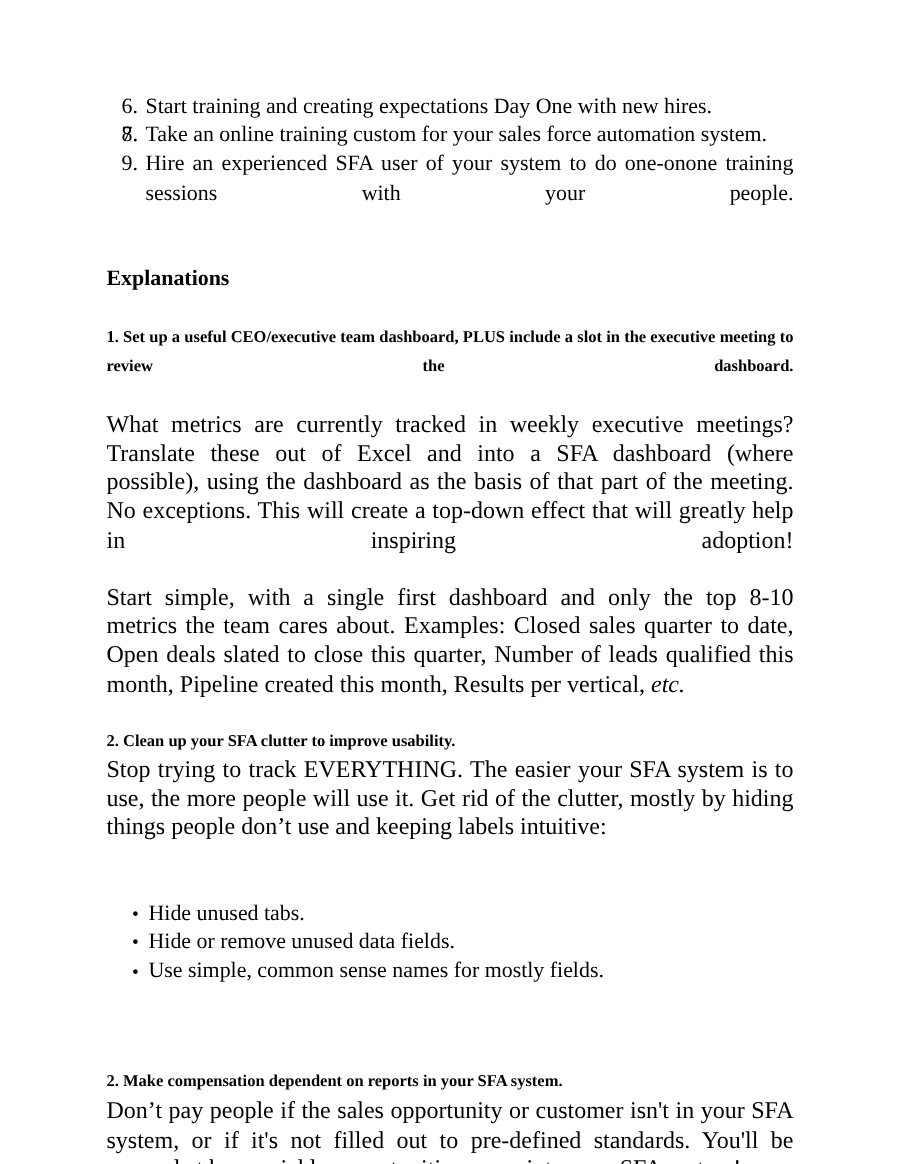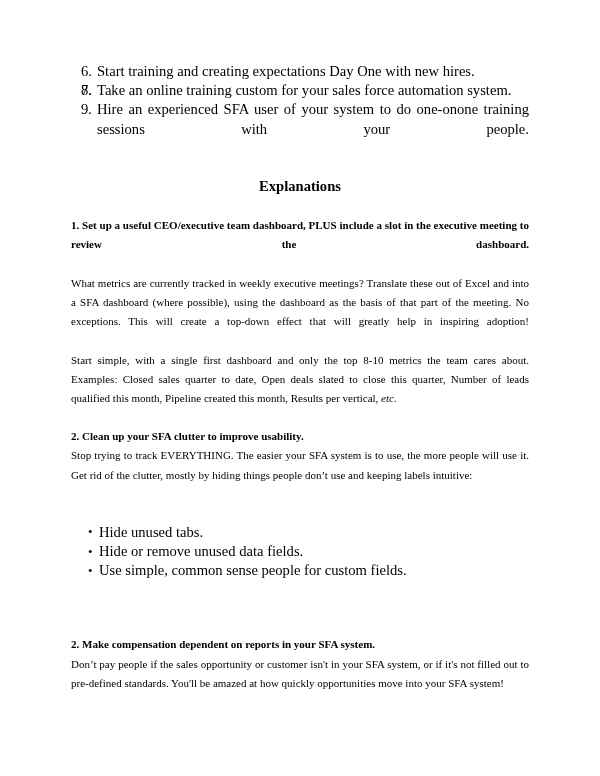--- a/index.html
+++ b/index.html
@@ -52,39 +52,38 @@
     display: inline-block;
     width: 100%;
   }
 
   
   .h-explanations {
     font-size: 14.6px;
     font-weight: bold;
     line-height: 19.2px;
     margin: 19px 0 0 0;
-    text-align: center;
   }
   .sec-head {
     font-size: 11px;
     font-weight: bold;
     line-height: 19.2px;
     margin: 0;
     text-align: justify;
     text-justify: inter-word;
   }
   .sec-head.two-line > span::after {
     content: "";
     display: inline-block;
     width: 100%;
   }
 
   
   .body-p {
-    font-size: 11px;
+    font-size: 16px;
     line-height: 19.2px;
     margin: 0;
     text-align: justify;
     text-justify: inter-word;
     hyphens: none;
   }
   .body-p.force-just > span::after {
     content: "";
     display: inline-block;
     width: 100%;
@@ -154,21 +153,21 @@
   <div class="sp-bullets"></div>
 
   <ul class="bullet-list">
     <li>
       <span class="dot">•</span><span>Hide unused tabs.</span>
     </li>
     <li>
       <span class="dot">•</span><span>Hide or remove unused data fields.</span>
     </li>
     <li>
-      <span class="dot">•</span><span>Use simple, common sense people for custom fields.</span>
+      <span class="dot">•</span><span>Use simple, common sense names for mostly fields.</span>
     </li>
   </ul>
 
   <div class="sp-after-b"></div>
 
   <div class="sec-head"><span>2. Make compensation dependent on reports in your SFA system.</span></div>
   <p class="body-p"><span>Don’t pay people if the sales opportunity or customer isn't in your SFA system, or if it's not filled out to pre-defined standards. You'll be amazed at how quickly opportunities move into your SFA system!</span></p>
 
 </div>
 

